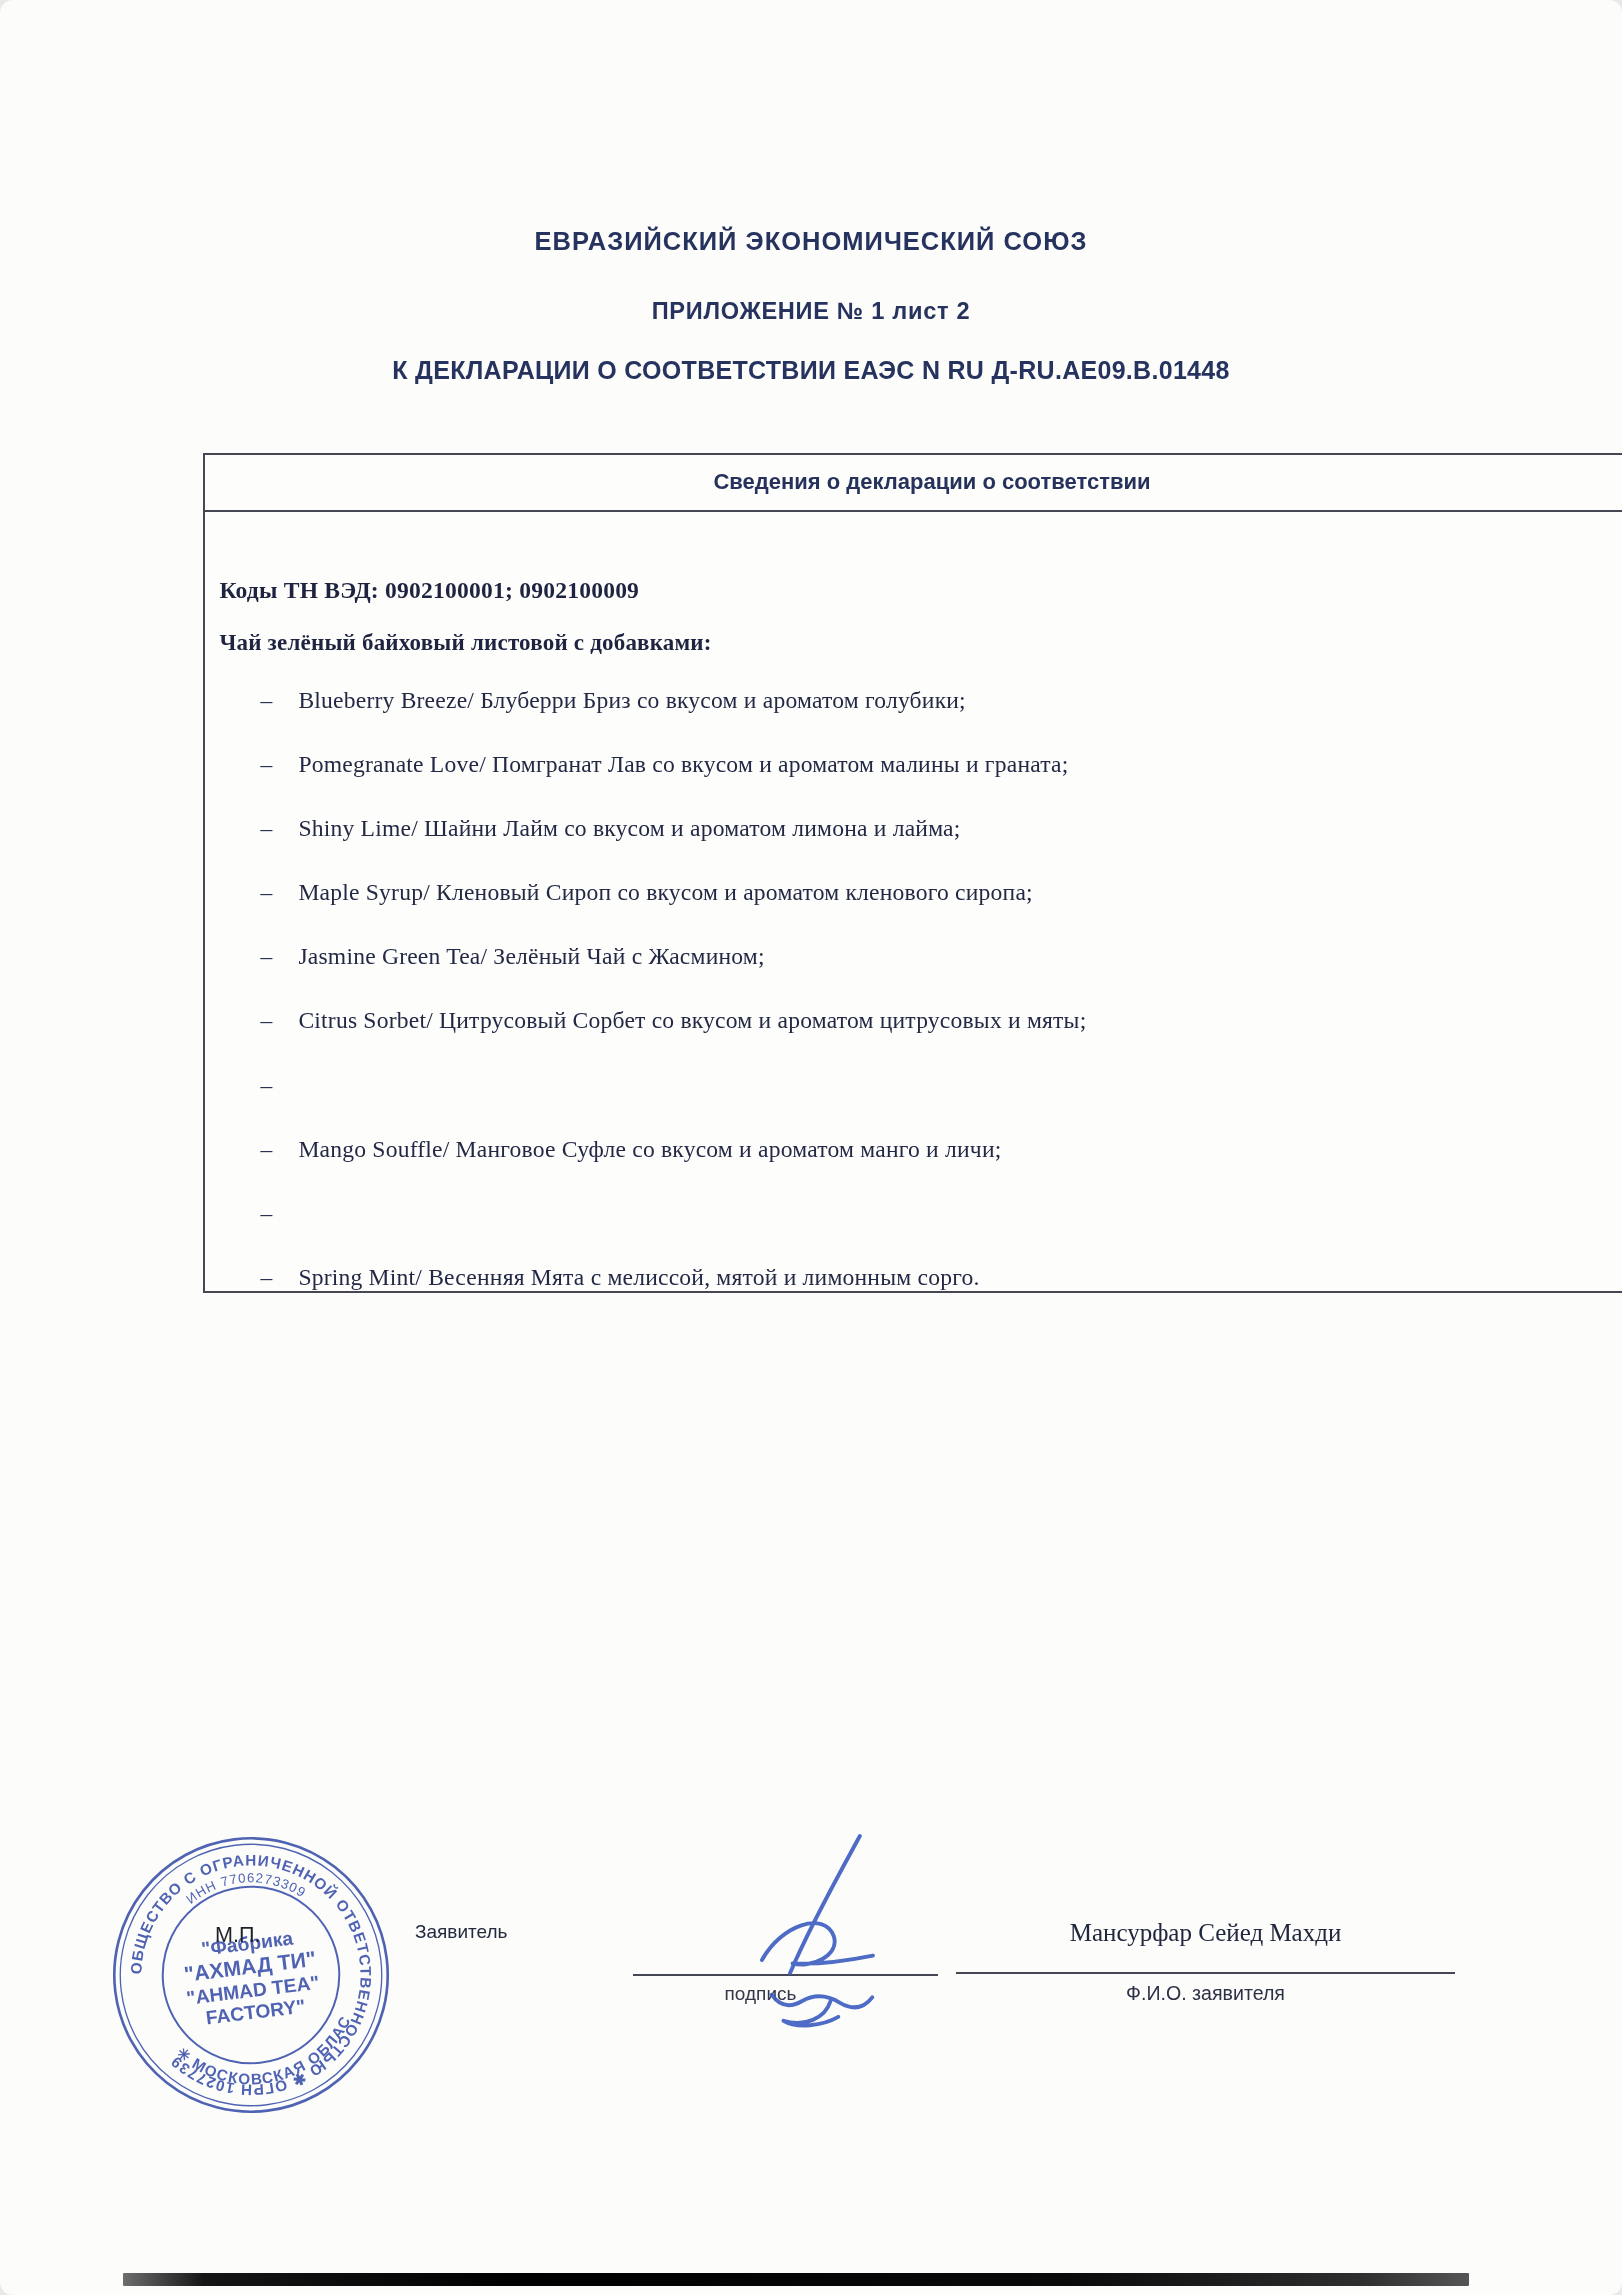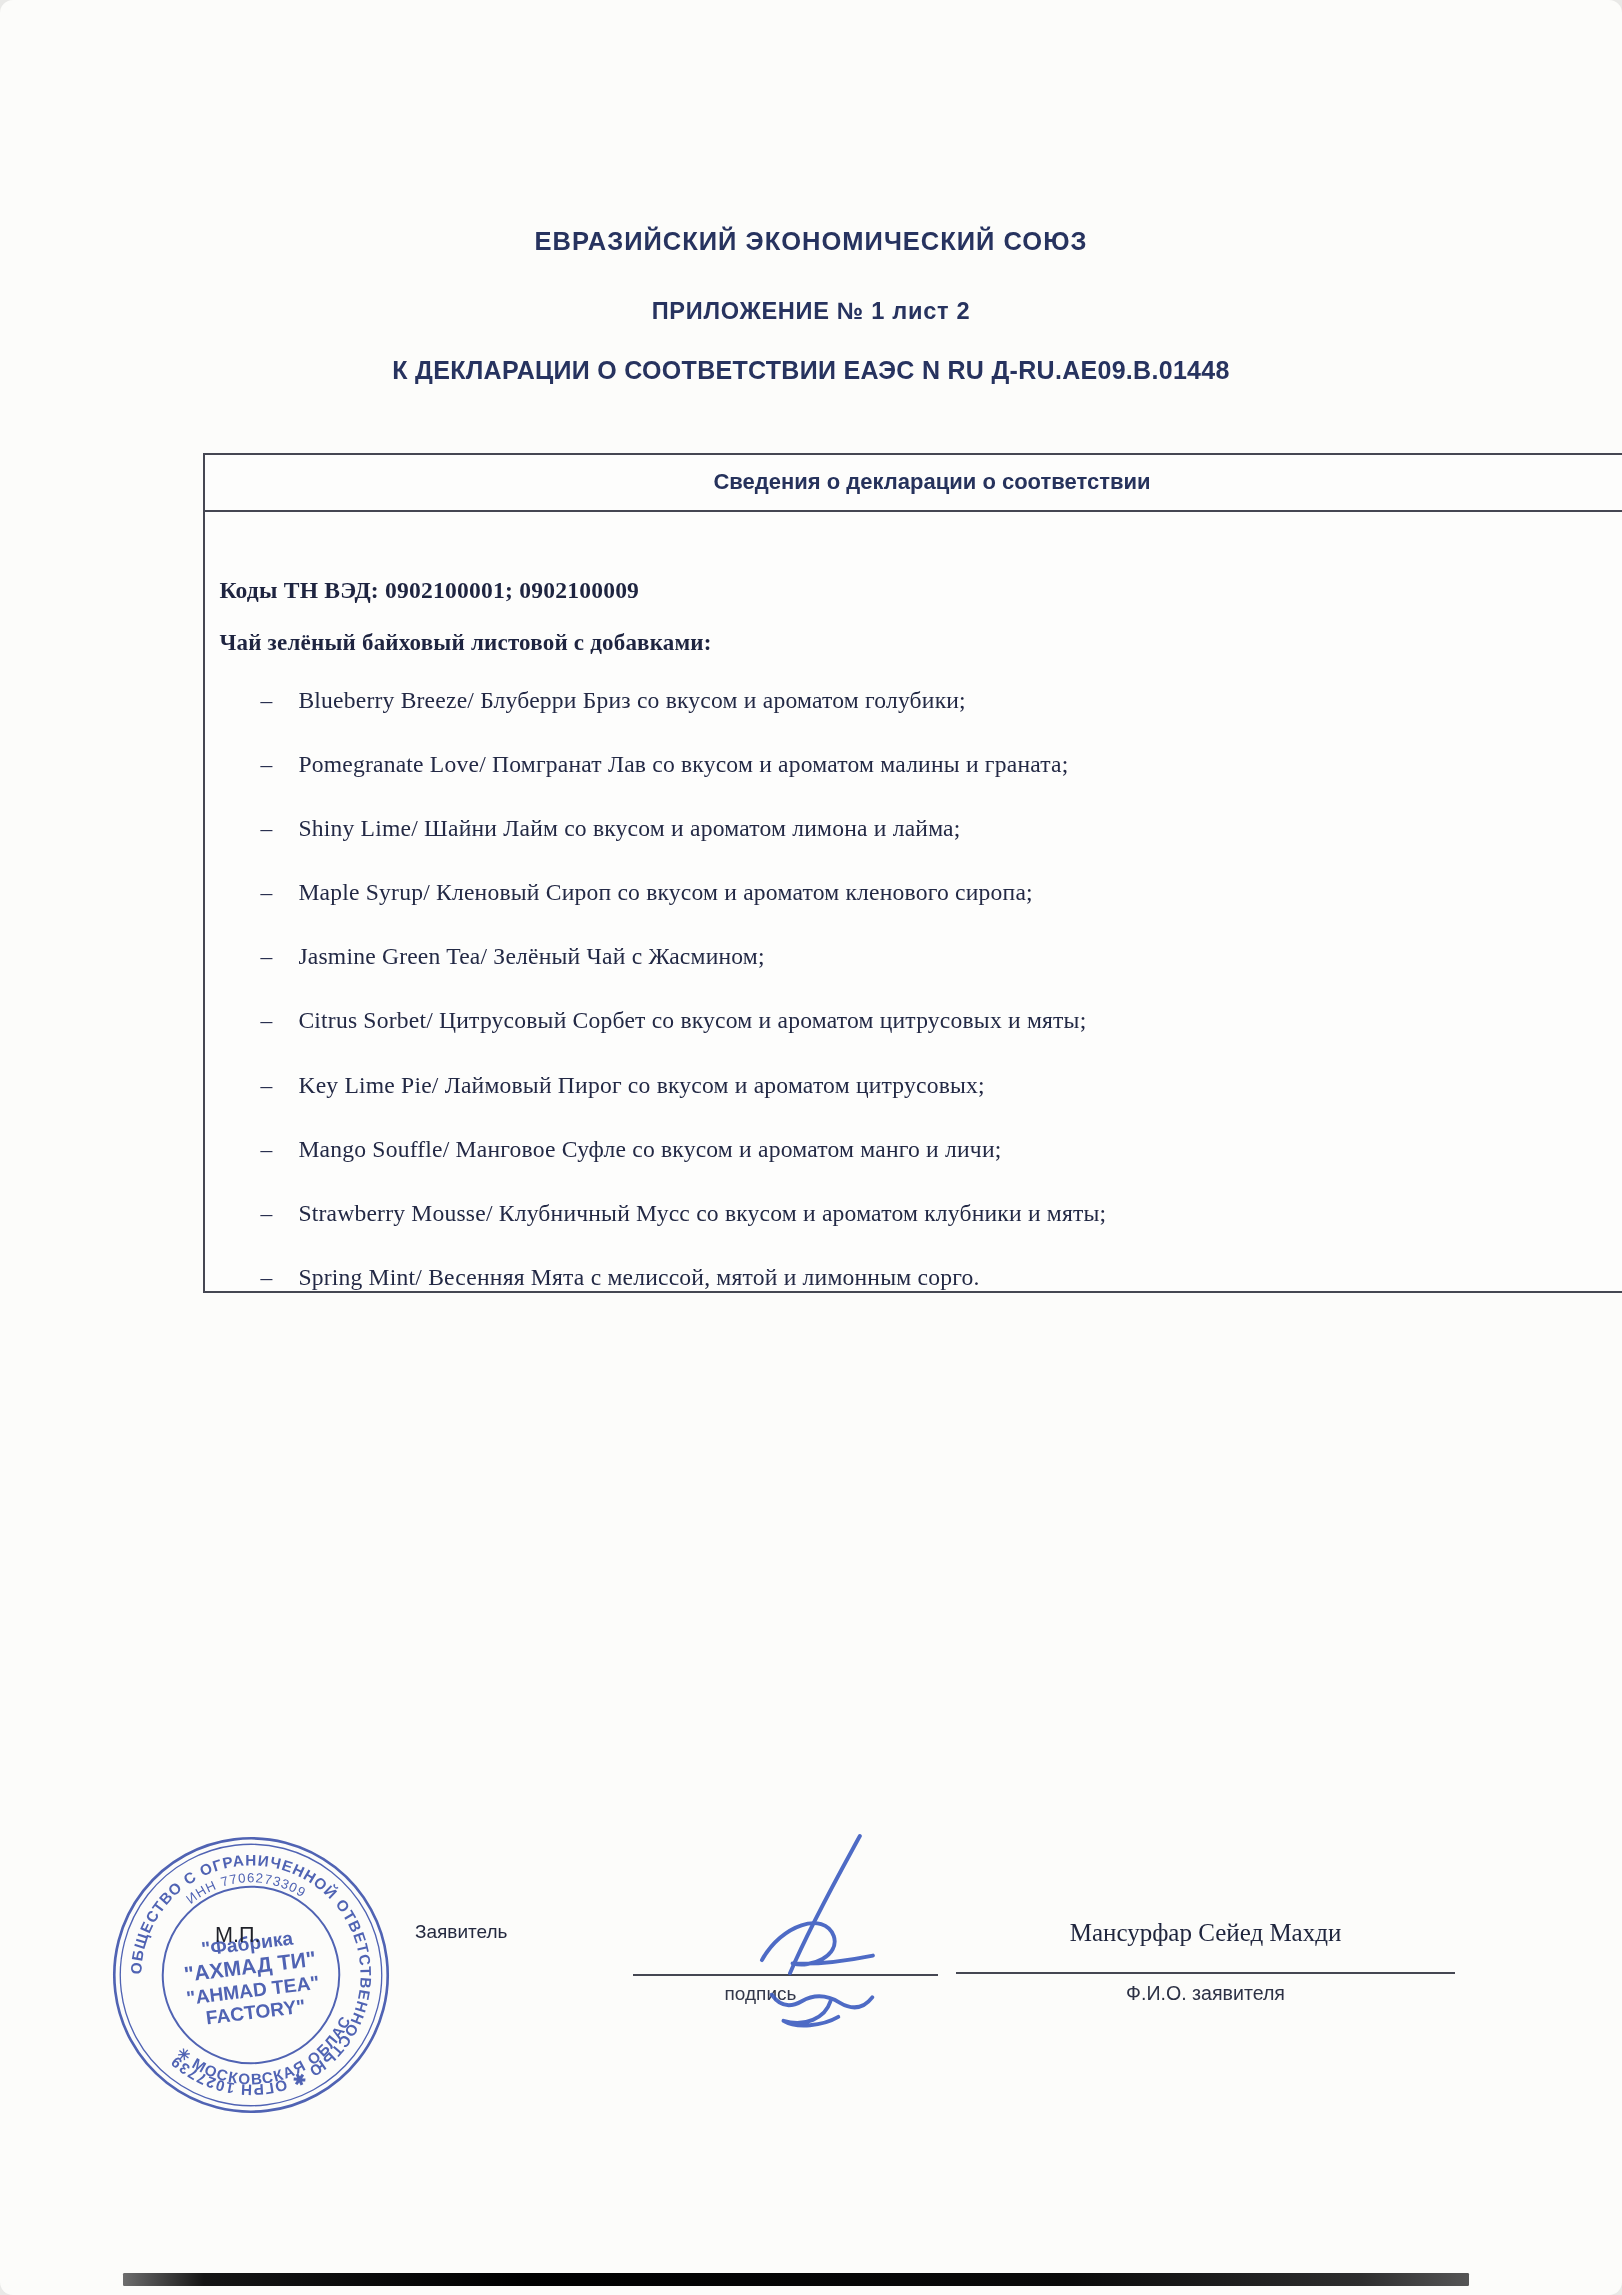--- a/index.html
+++ b/index.html
@@ -158,29 +158,27 @@
           <div class="tea-item">
             <span class="dash">–</span>
             <span class="item-text">Jasmine Green Tea/ Зелёный Чай с Жасмином;</span>
           </div>
           <div class="tea-item">
             <span class="dash">–</span>
             <span class="item-text">Citrus Sorbet/ Цитрусовый Сорбет со вкусом и ароматом цитрусовых и мяты;</span>
           </div>
           <div class="tea-item">
             <span class="dash">–</span>
-            <span class="item-text">Key Lime Pie/ Лаймовый Пирог со вкусом и ароматом цитрусовых;</span>
           </div>
           <div class="tea-item">
             <span class="dash">–</span>
             <span class="item-text">Mango Souffle/ Манговое Суфле со вкусом и ароматом манго и личи;</span>
           </div>
           <div class="tea-item">
             <span class="dash">–</span>
-            <span class="item-text">Strawberry Mousse/ Клубничный Мусс со вкусом и ароматом клубники и мяты;</span>
           </div>
           <div class="tea-item">
             <span class="dash">–</span>
             <span class="item-text">Spring Mint/ Весенняя Мята с мелиссой, мятой и лимонным сорго.</span>
           </div>
         </div>
     </div>
   </div>
 
   <svg class="stamp" viewBox="0 0 440 440" xmlns="http://www.w3.org/2000/svg">

